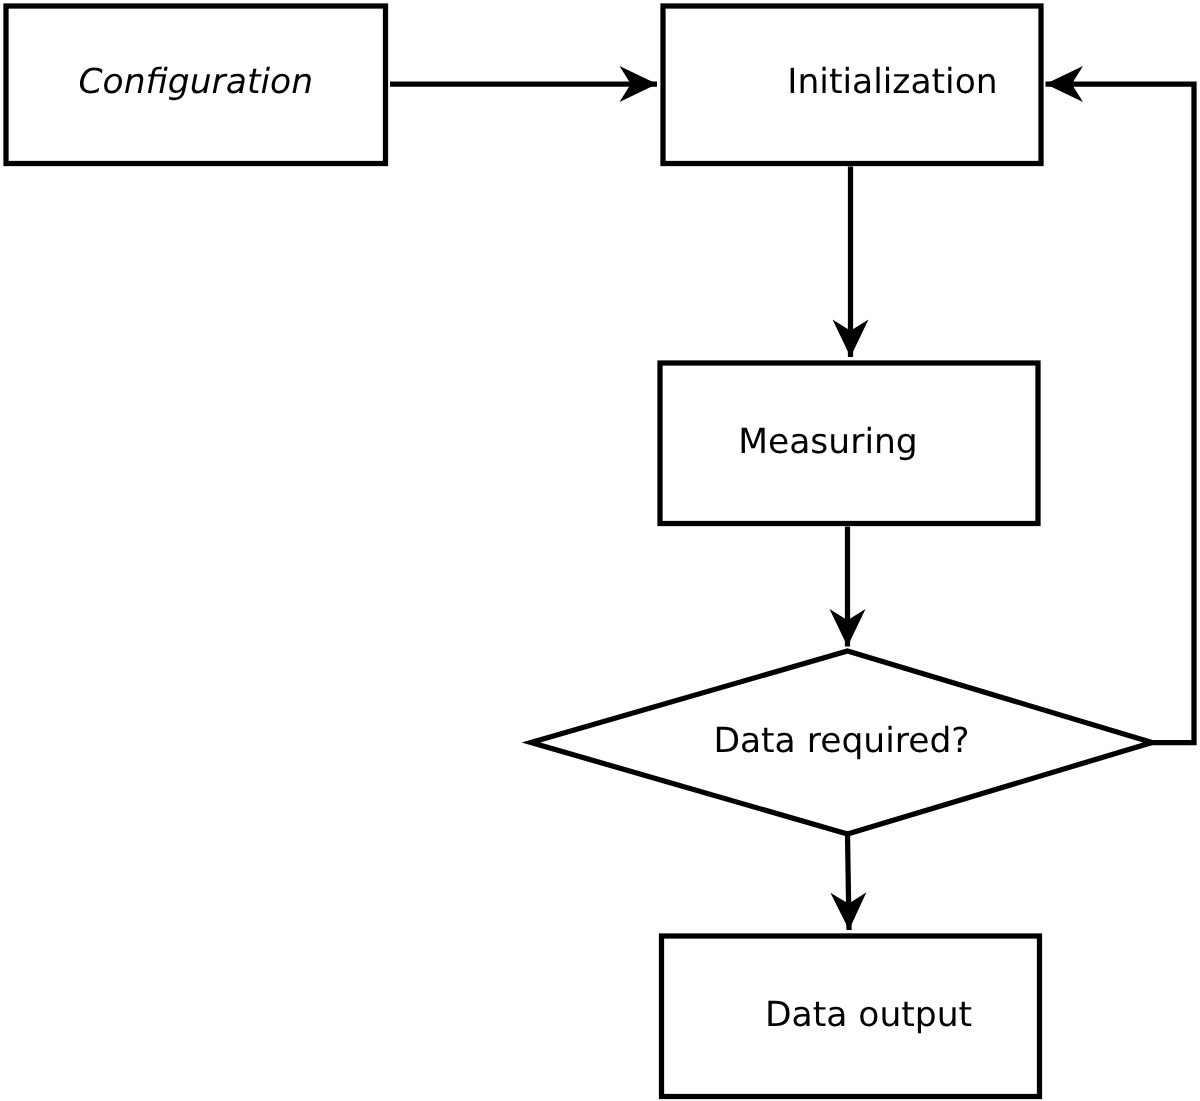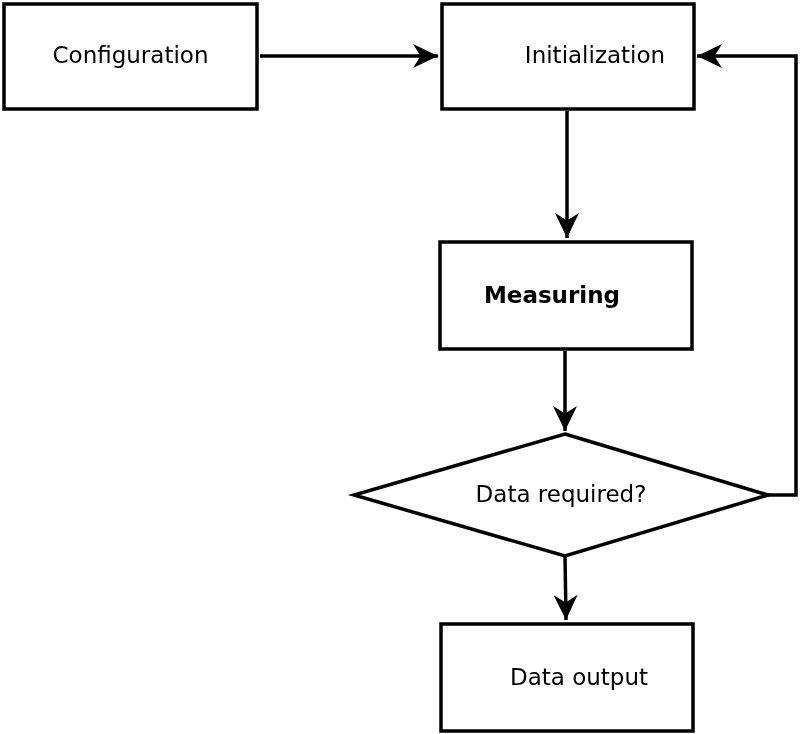--- a/index.html
+++ b/index.html
@@ -40,23 +40,23 @@
     display: flex;
     align-items: center;
     justify-content: center;
     text-align: center;
     font-size: 23px;
     line-height: 1.2;
     color: var(--text, #000000);
     pointer-events: none;
     white-space: nowrap;
   }
-  .label-configuration { left: 2px;   top: 2px;   width: 257px; height: 107px; }
+  .label-configuration { left: 2px;   top: 2px;   width: 257px; height: 107px; font-style: italic; }
   .label-initialization{ left: 440px; top: 2px;   width: 310px; height: 107px; }
-  .label-measuring     { left: 438px; top: 240px; width: 228px; height: 111px; font-weight: bold; }
+  .label-measuring     { left: 438px; top: 240px; width: 228px; height: 111px; }
   .label-decision      { left: 354px; top: 433px; width: 414px; height: 124px; }
   .label-data-output   { left: 439px; top: 622px; width: 280px; height: 111px; }
 </style>
 </head>
 <body>
 
 <div class="stage">
 
   <svg class="canvas" width="800" height="734" viewBox="0 0 800 734" xmlns="http://www.w3.org/2000/svg">
     <defs>

